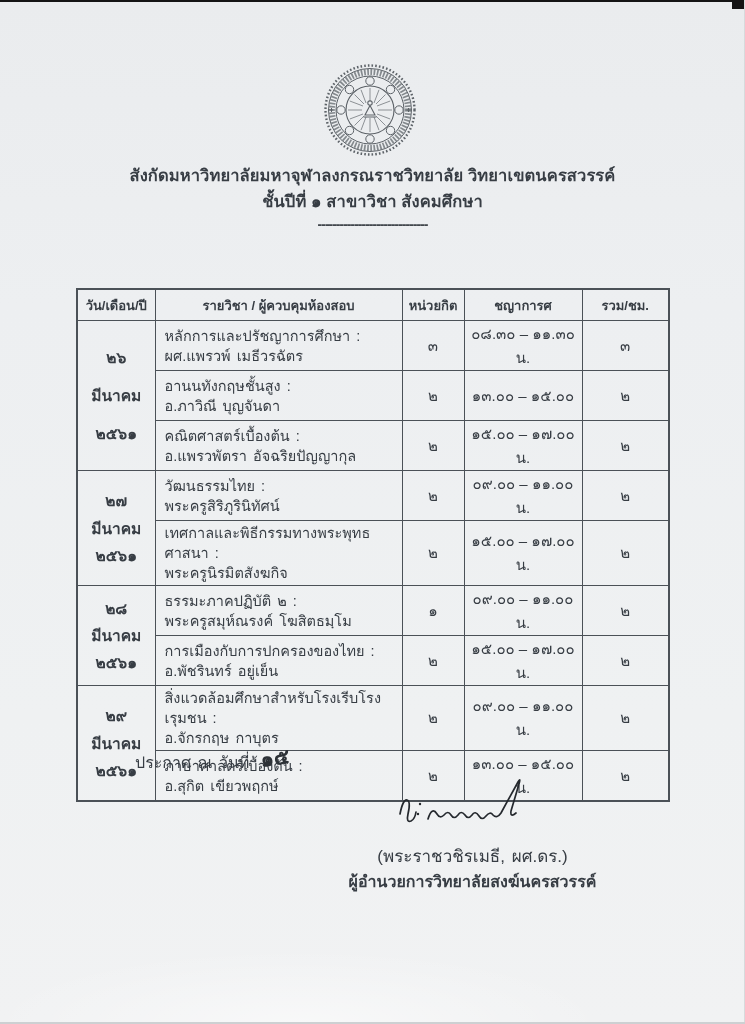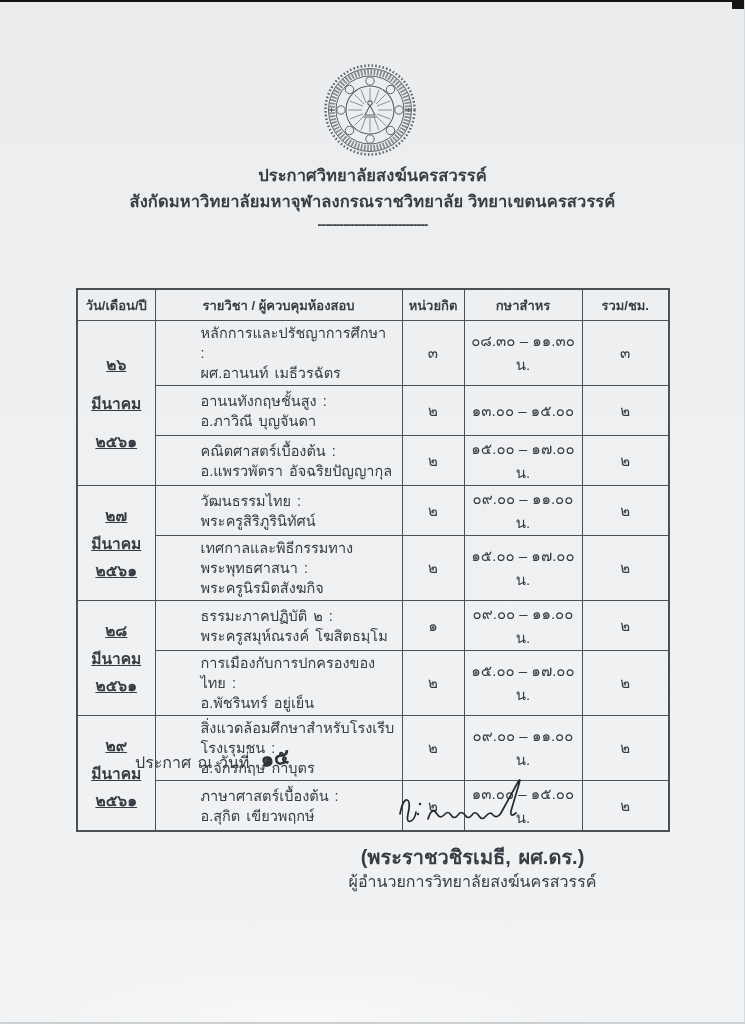--- a/index.html
+++ b/index.html
@@ -23,36 +23,36 @@
   .header{position:absolute;top:162px;left:0;width:745px;text-align:center;}
   .header .hline{font-size:16.5px;font-weight:600;line-height:26px;letter-spacing:.1px;}
   .header .divider{font-size:14px;font-weight:700;letter-spacing:-1px;line-height:20px;color:#41464c;}
 
   table.exam{position:absolute;left:76px;top:288px;width:592px;border-collapse:collapse;
     border:2px solid var(--border);table-layout:fixed;}
   .exam th,.exam td{border:1px solid var(--border);padding:0;}
   .exam th{height:30px;font-size:13px;font-weight:600;text-align:center;}
   .exam td{height:45px;font-size:14.5px;vertical-align:middle;}
   .exam td.subj{padding:2px 6px 2px 9px;}
-  .subj .sline,.subj .iline{line-height:20px;font-weight:500;word-spacing:2px;margin-left:36px;}
+  .subj .sline,.subj .iline{line-height:20px;font-weight:500;word-spacing:2px;}
   .exam td.c{text-align:center;font-size:15px;}
-  .exam td.date{vertical-align:middle;font-weight:600;font-size:15.5px;text-decoration:underline;}
+  .exam td.date{vertical-align:middle;font-weight:600;font-size:15.5px;}
   .datewrap{display:flex;flex-direction:column;justify-content:space-evenly;align-items:center;}
   .datewrap.span3{height:128px;}
   .datewrap.span2{height:84px;}
 
   .announce{position:absolute;top:746px;left:135px;font-size:16px;font-weight:500;word-spacing:2px;
     display:flex;align-items:center;}
   .handwrit{display:inline-block;margin:0 16px 0 12px;font-size:21px;font-weight:600;
     transform:rotate(-8deg) translateY(-5px);color:#2d3237;}
 
   .sigblock{position:absolute;left:330px;top:770px;width:285px;text-align:center;}
   .sig-svg{display:block;margin:0 auto 0 52px;}
-  .signer-name{font-size:20px;font-weight:700;line-height:24px;word-spacing:2px;}
-  .signer-title{font-size:16px;font-weight:400;line-height:25px;}
+  .signer-name{font-size:17px;font-weight:400;line-height:24px;word-spacing:2px;}
+  .signer-title{font-size:16px;font-weight:700;line-height:25px;}
 </style>
 </head>
 <body>
 
 <div class="paper-wrinkle"></div>
 <div class="scan-top"></div>
 <div class="scan-corner"></div>
 <div class="scan-right"></div>
 <div class="scan-bottom"></div>
 
@@ -76,55 +76,55 @@
     <path d="M50 25 V39 M50 55 V69 M28 47 H42 M58 47 H72 M34.5 31.5 L44 41 M56 53 L65.5 62.5 M65.5 31.5 L56 41 M44 53 L34.5 62.5 M41 26.8 L46 40 M54 54 L59 67.2 M59 26.8 L54 40 M46 54 L41 67.2 M29.8 38 L43 43 M57 51 L70.2 56 M70.2 38 L57 43 M43 51 L29.8 56"></path>
   </g>
   <g stroke-width="1.1">
     <circle cx="50" cy="40" r="2.2"></circle>
     <path d="M50 42.5 L55 52 H45 Z M43.5 54 H56.5"></path>
   </g>
   <path d="M9.5 47 h4 M11.5 45 v4 M86.5 47 h4 M88.5 45 v4" stroke-width="1"></path>
 </svg>
 
 <div class="header">
-  <div class="hline">ประกาศวิทยาลัยสงฆ์นครสวรรค์</div>
   <div class="hline">สังกัดมหาวิทยาลัยมหาจุฬาลงกรณราชวิทยาลัย วิทยาเขตนครสวรรค์</div>
+  <div class="hline">ชั้นปีที่ ๑ สาขาวิชา สังคมศึกษา</div>
   <div class="divider">------------------------------</div>
 </div>
 
 <table class="exam">
   <colgroup>
       <col style="width:78px">
       <col style="width:247px">
       <col style="width:62px">
       <col style="width:118px">
       <col style="width:87px">
     </colgroup>
   <thead>
     <tr>
       <th>วัน/เดือน/ปี</th>
       <th>รายวิชา / ผู้ควบคุมห้องสอบ</th>
       <th>หน่วยกิต</th>
-      <th>กษาสำหร</th>
+      <th>ชญาการศ</th>
       <th>รวม/ชม.</th>
     </tr>
   </thead>
   <tbody>
 
     <tr>
       <td class="date" rowspan="3">
         <div class="datewrap span3">
           <div>๒๖</div>
           <div>มีนาคม</div>
           <div>๒๕๖๑</div>
         </div>
       </td>
       <td class="subj">
         <div class="sline">หลักการและปรัชญาการศึกษา :</div>
-        <div class="iline">ผศ.อานนท์ เมธีวรฉัตร</div>
+        <div class="iline">ผศ.แพรวพ์ เมธีวรฉัตร</div>
       </td>
       <td class="c">๓</td>
       <td class="c">๐๘.๓๐ – ๑๑.๓๐ น.</td>
       <td class="c">๓</td>
     </tr>
     <tr>
       <td class="subj">
         <div class="sline">อานนทังกฤษชั้นสูง :</div>
         <div class="iline">อ.ภาวิณี บุญจันดา</div>
       </td>

